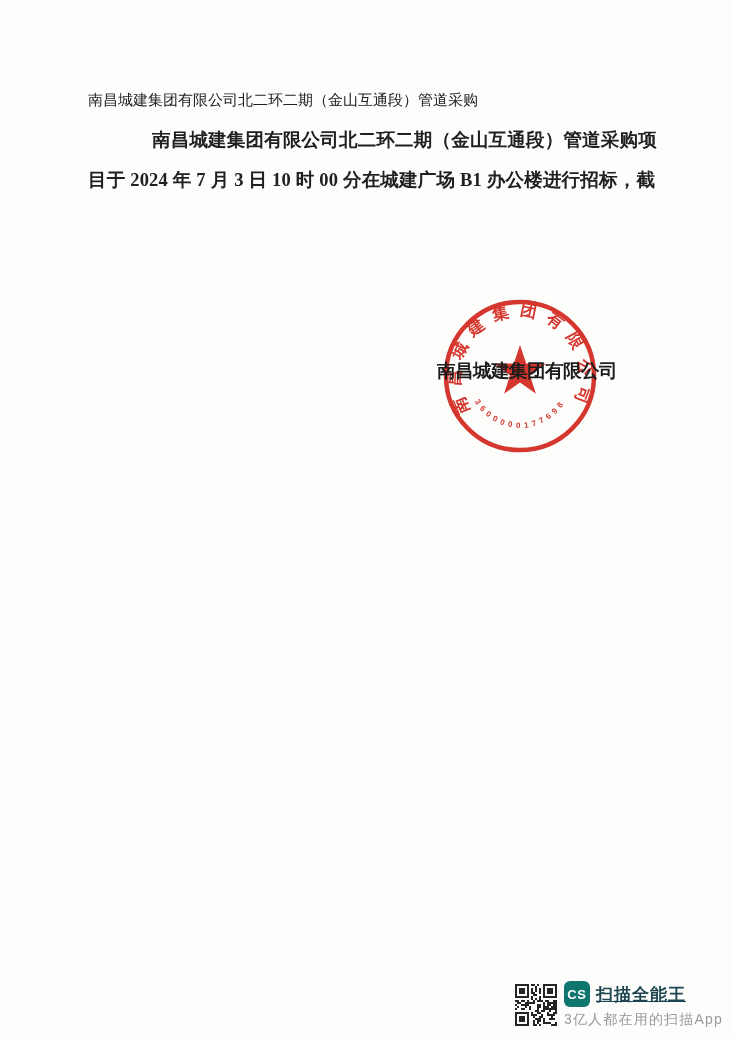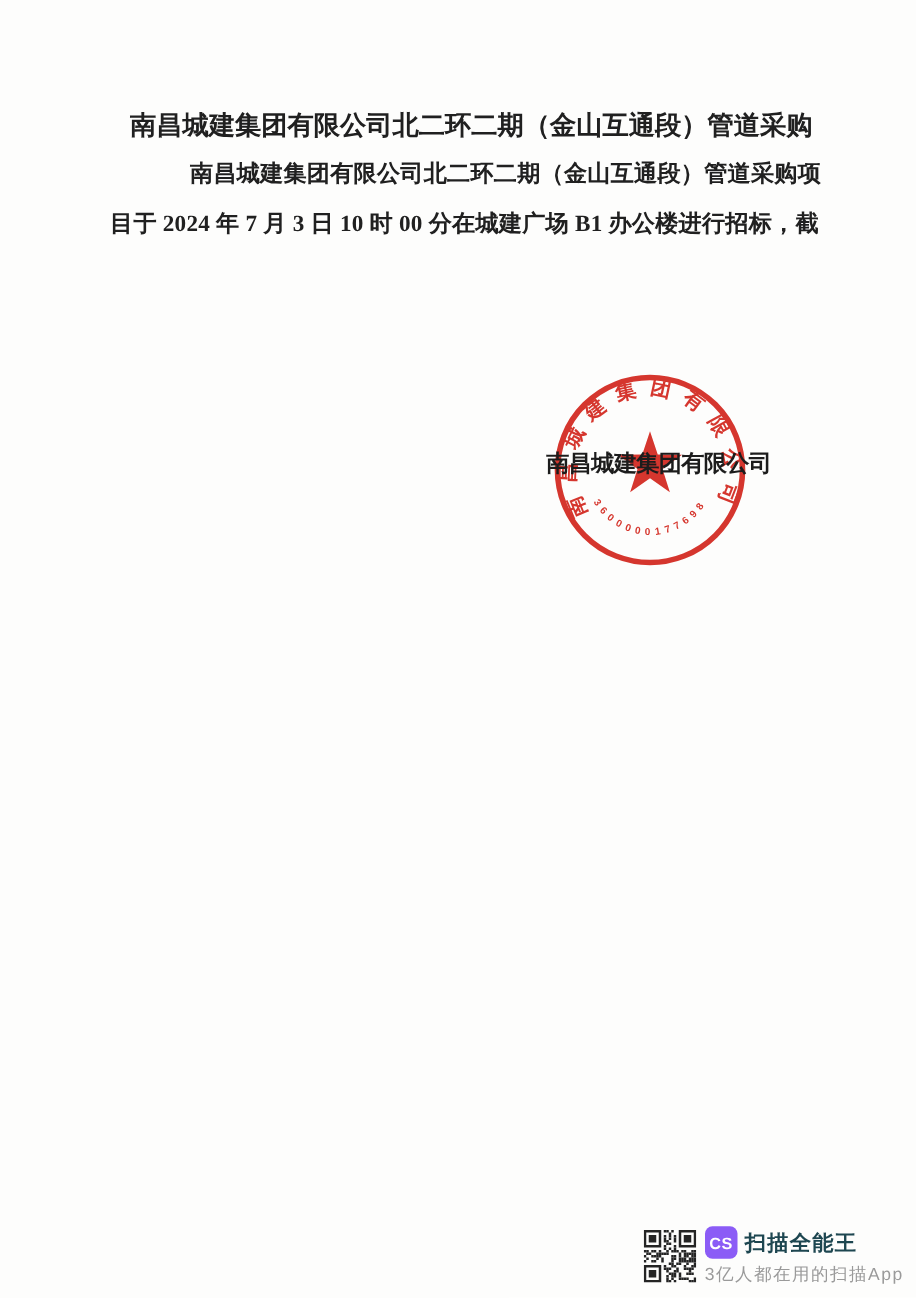--- a/index.html
+++ b/index.html
@@ -19,23 +19,23 @@
     position:absolute;
     top:80px; left:88px; width:562px;
     color:#202020;
   }
   .doc-line {
     height:40px; line-height:40px;
     white-space:nowrap;
     text-align:center;
   }
   .title-line {
-    text-align:right;
-    font-size:21px;
-    font-weight:bold;
+    text-align:left;
+    font-size:15px;
+    font-weight:normal;
     letter-spacing:0px;
   }
   .body-line {
     font-size:18.5px;
     font-weight:600;
     letter-spacing:0.2px;
   }
   .indent { padding-left:64px; }
   
   .seal-svg {
@@ -70,33 +70,34 @@
     align-items:center;
     gap:7px;
     font-family:"Liberation Sans","DejaVu Sans",sans-serif;
   }
   .qr { width:42px; height:42px; display:block; }
   .wm-right { display:flex; flex-direction:column; justify-content:center; }
   .wm-toprow { display:flex; align-items:center; gap:6px; }
   .cs-badge {
     width:26px; height:26px;
     border-radius:6px;
-    background:#8b5cf6;
+    background:#0f766e;
     color:#ffffff;
     font-weight:bold;
     font-size:13px;
     display:flex; align-items:center; justify-content:center;
     letter-spacing:0.5px;
   }
   .app-name {
     font-size:17px;
     font-weight:bold;
     color:#1d4650;
     letter-spacing:1px;
     white-space:nowrap;
+    text-decoration:underline;
   }
   .tagline {
     margin-top:4px;
     font-size:14px;
     color:#9a9a9a;
     letter-spacing:1.2px;
     white-space:nowrap;
   }
 </style>
 </head>

